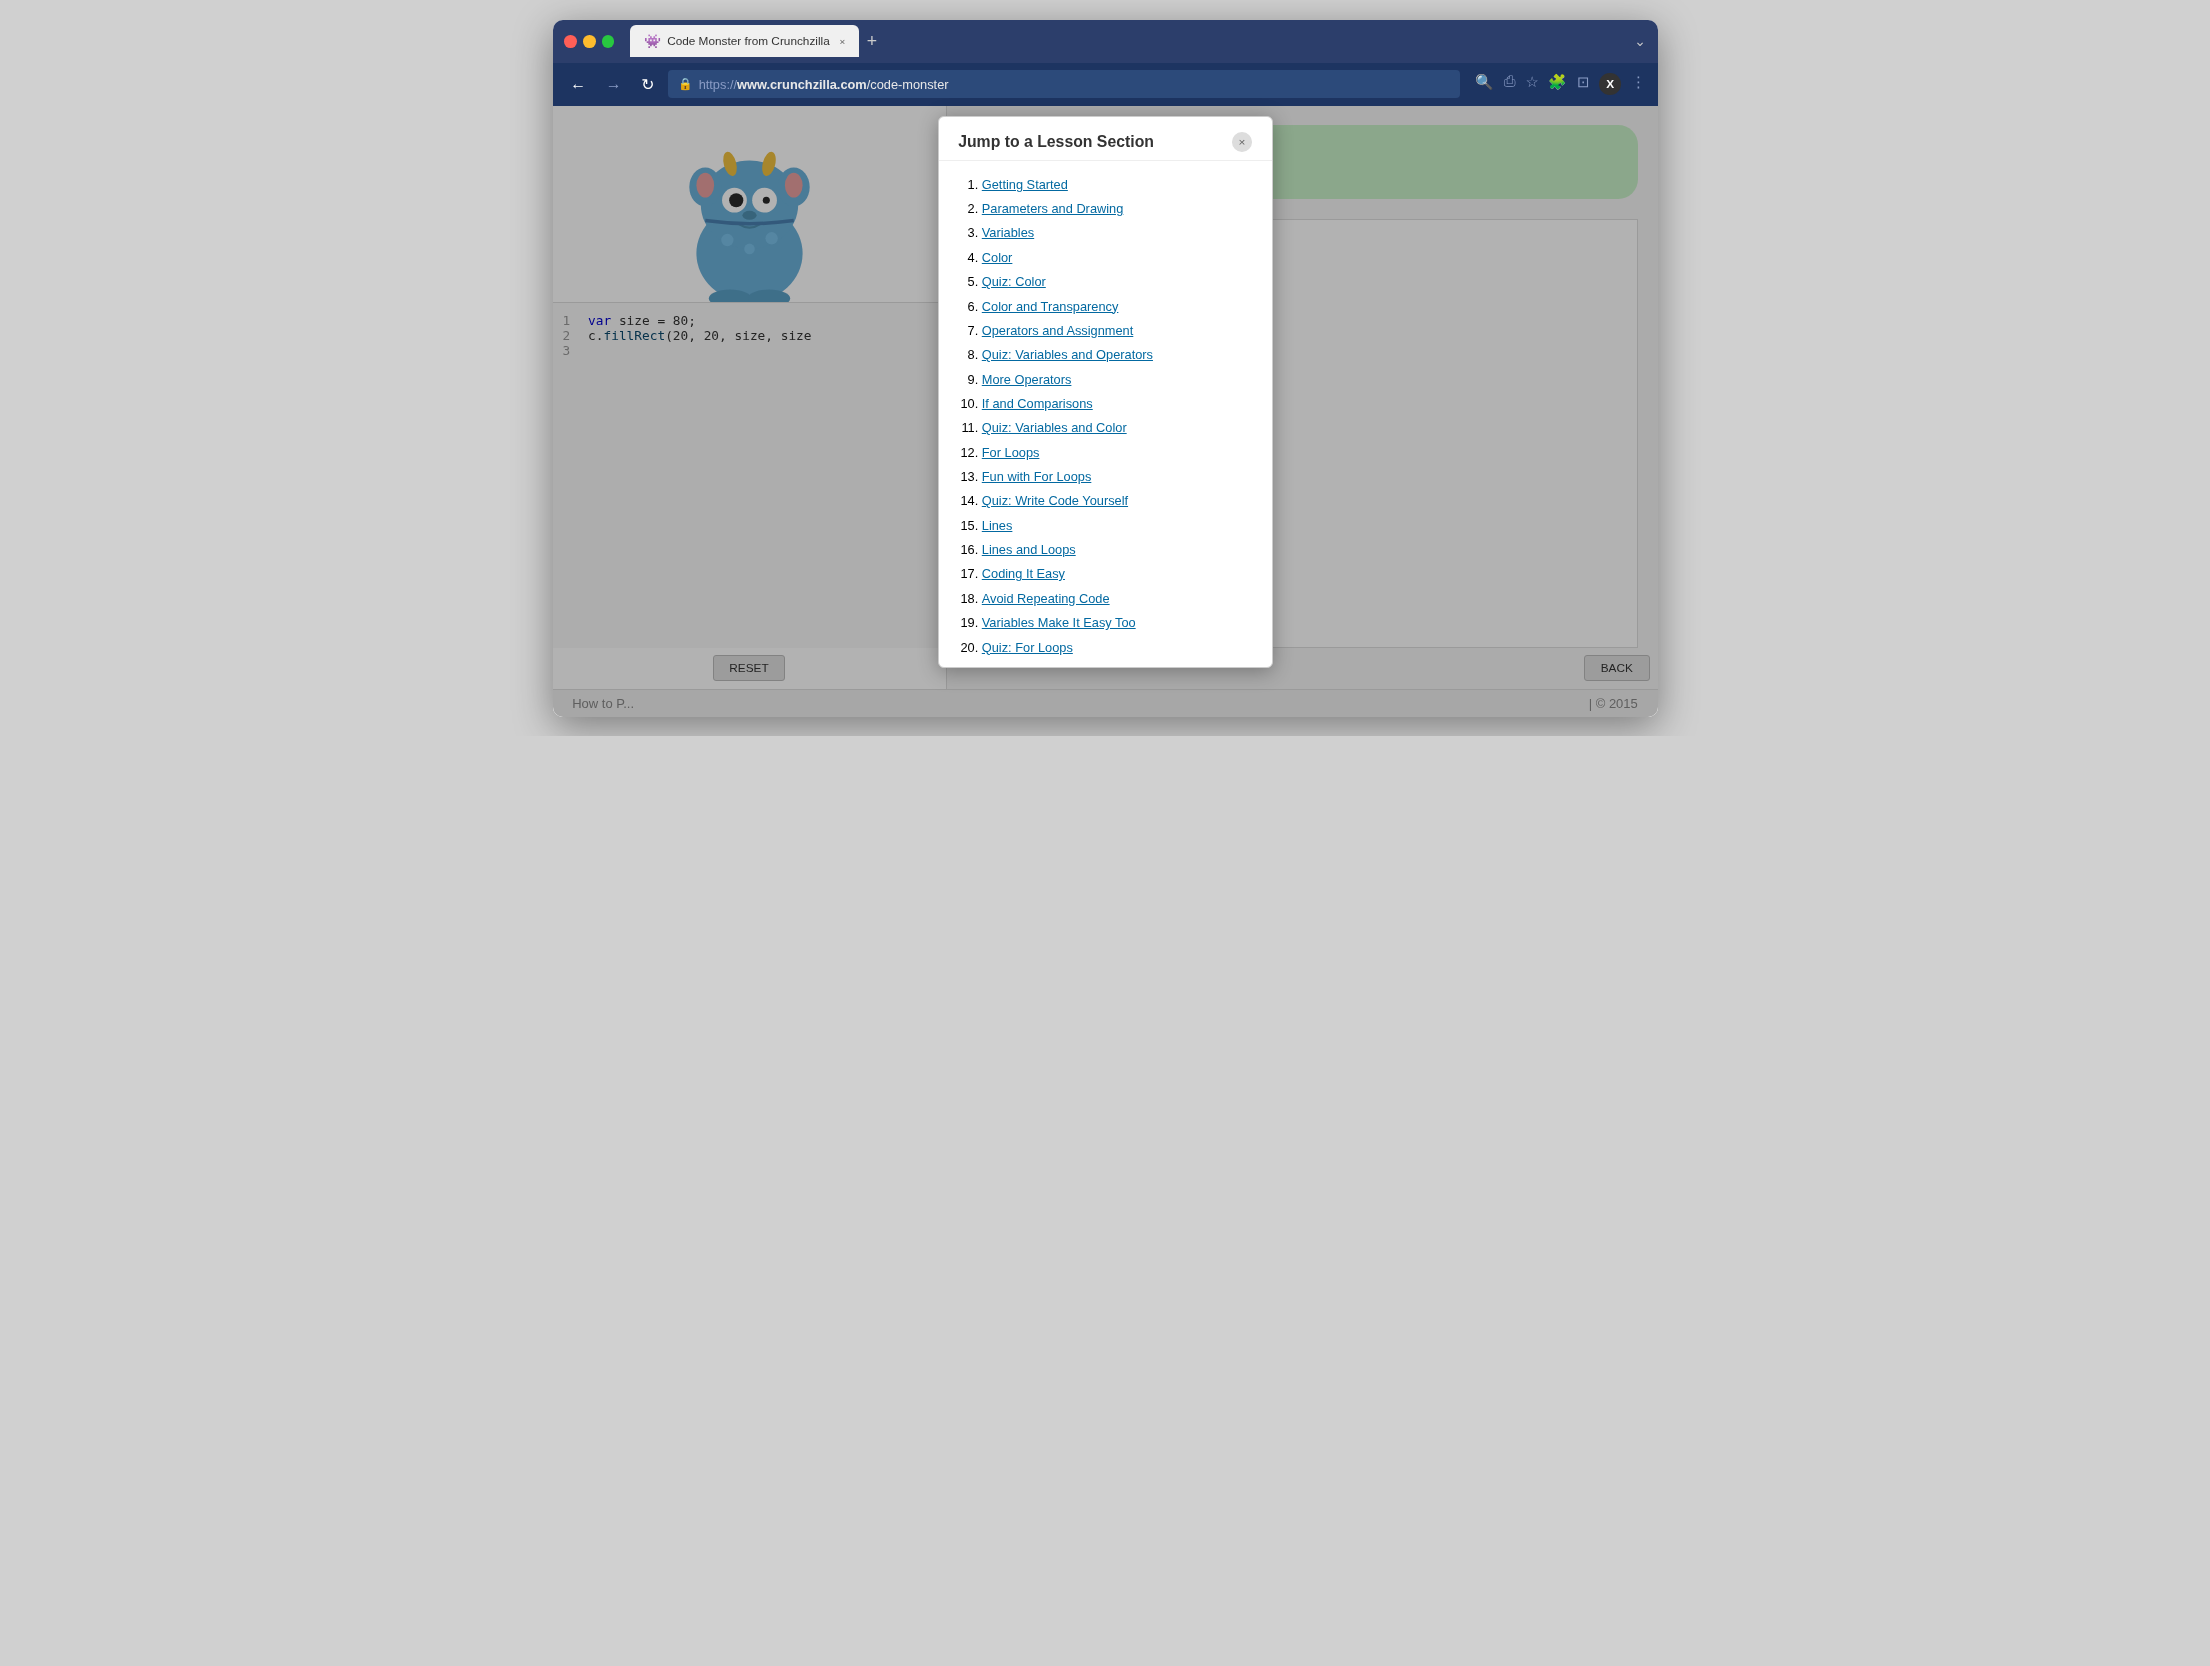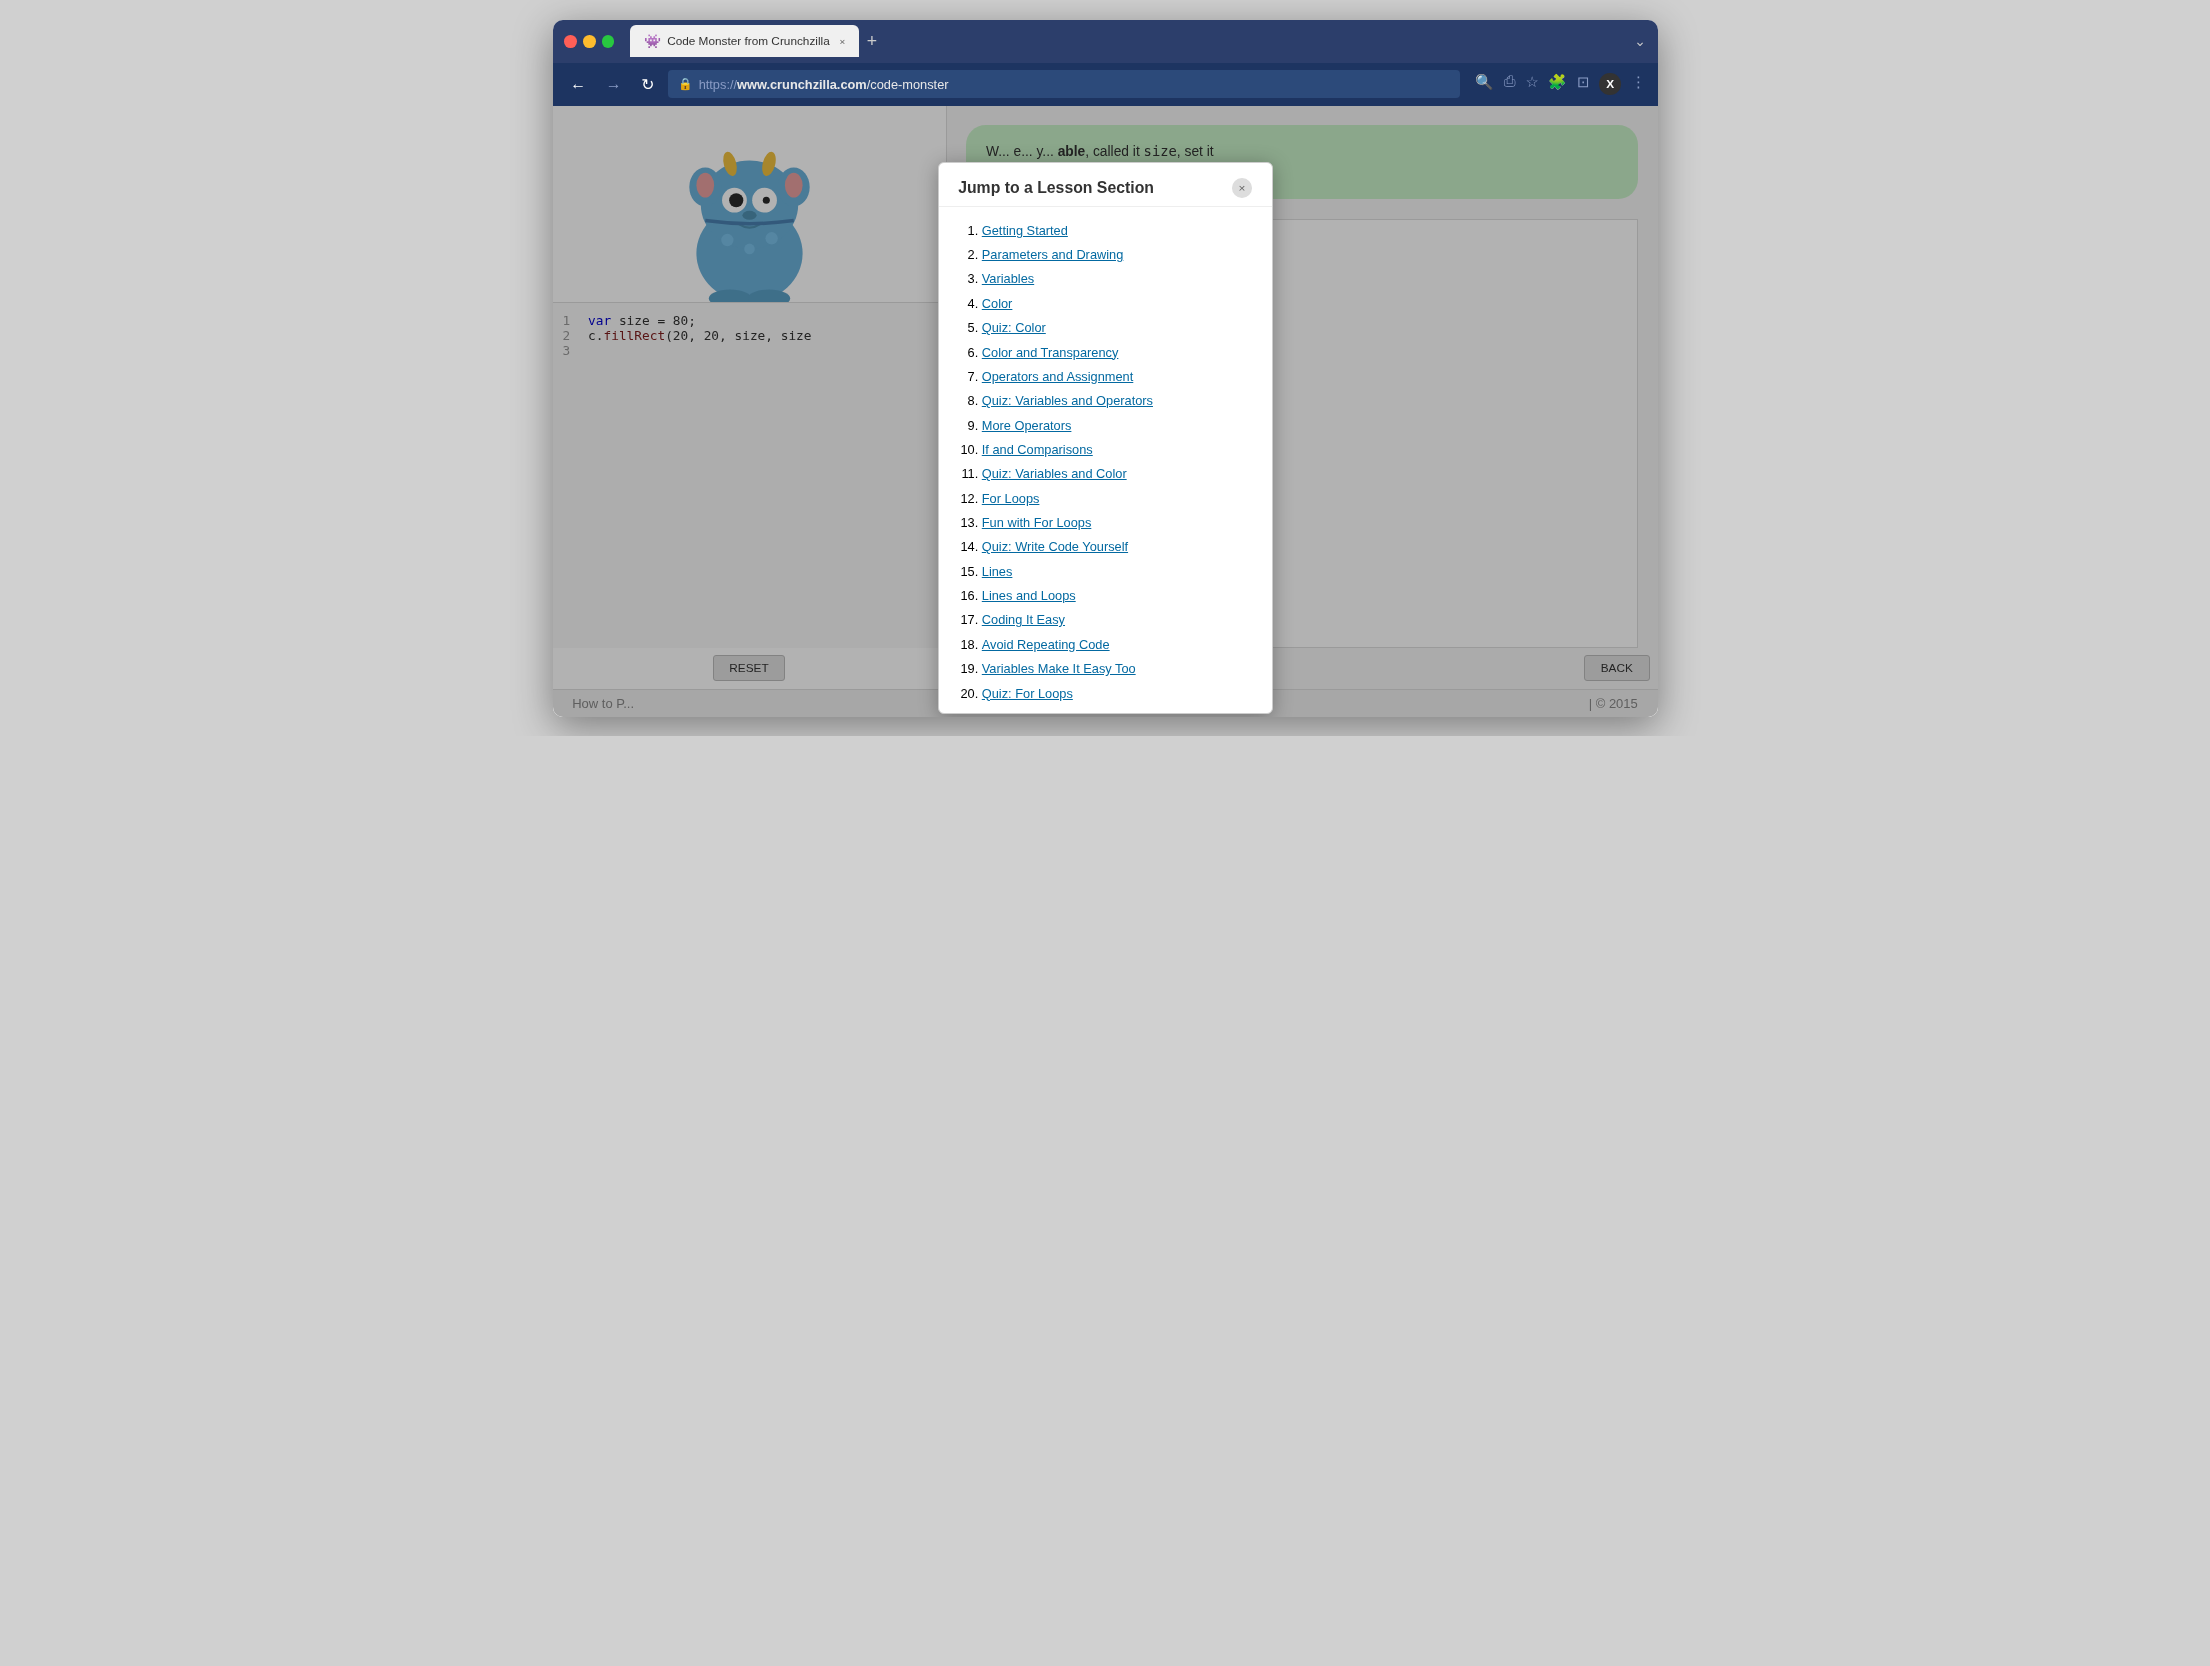--- a/index.html
+++ b/index.html
@@ -172,21 +172,21 @@
       font-size: 12.8px;
       flex: 1;
     }
     .code-line {
       display: flex;
       gap: 9.9px;
     }
     .line-num { color: #999; min-width: 15.8px; }
     .code-text { color: #333; }
     .kw { color: #0000cc; }
-    .fn-name { color: #7f1d1d; }
+    .fn-name { color: #0c4a6e; }
 
     .reset-btn {
       padding: 4.9px 15.8px;
       background: #e0e0e0;
       border: 1px solid #bbb;
       border-radius: 3px;
       font-size: 11.8px;
       cursor: pointer;
       margin: 7.9px;
       color: #333;
@@ -258,21 +258,20 @@
       background: #fff;
       border: 1px solid #ccc;
       border-radius: 5.9px;
       box-shadow: 0 3.9px 19.7px rgba(0,0,0,0.3);
       width: 335px;
       max-height: 552px;
       overflow: hidden;
       display: flex;
       flex-direction: column;
       position: relative;
-      margin-top: 46px;
     }
 
     .modal-header {
       padding: 15.8px 19.7px 7.9px 19.7px;
       display: flex;
       align-items: center;
       justify-content: space-between;
       border-bottom: 1px solid #eee;
     }
 

